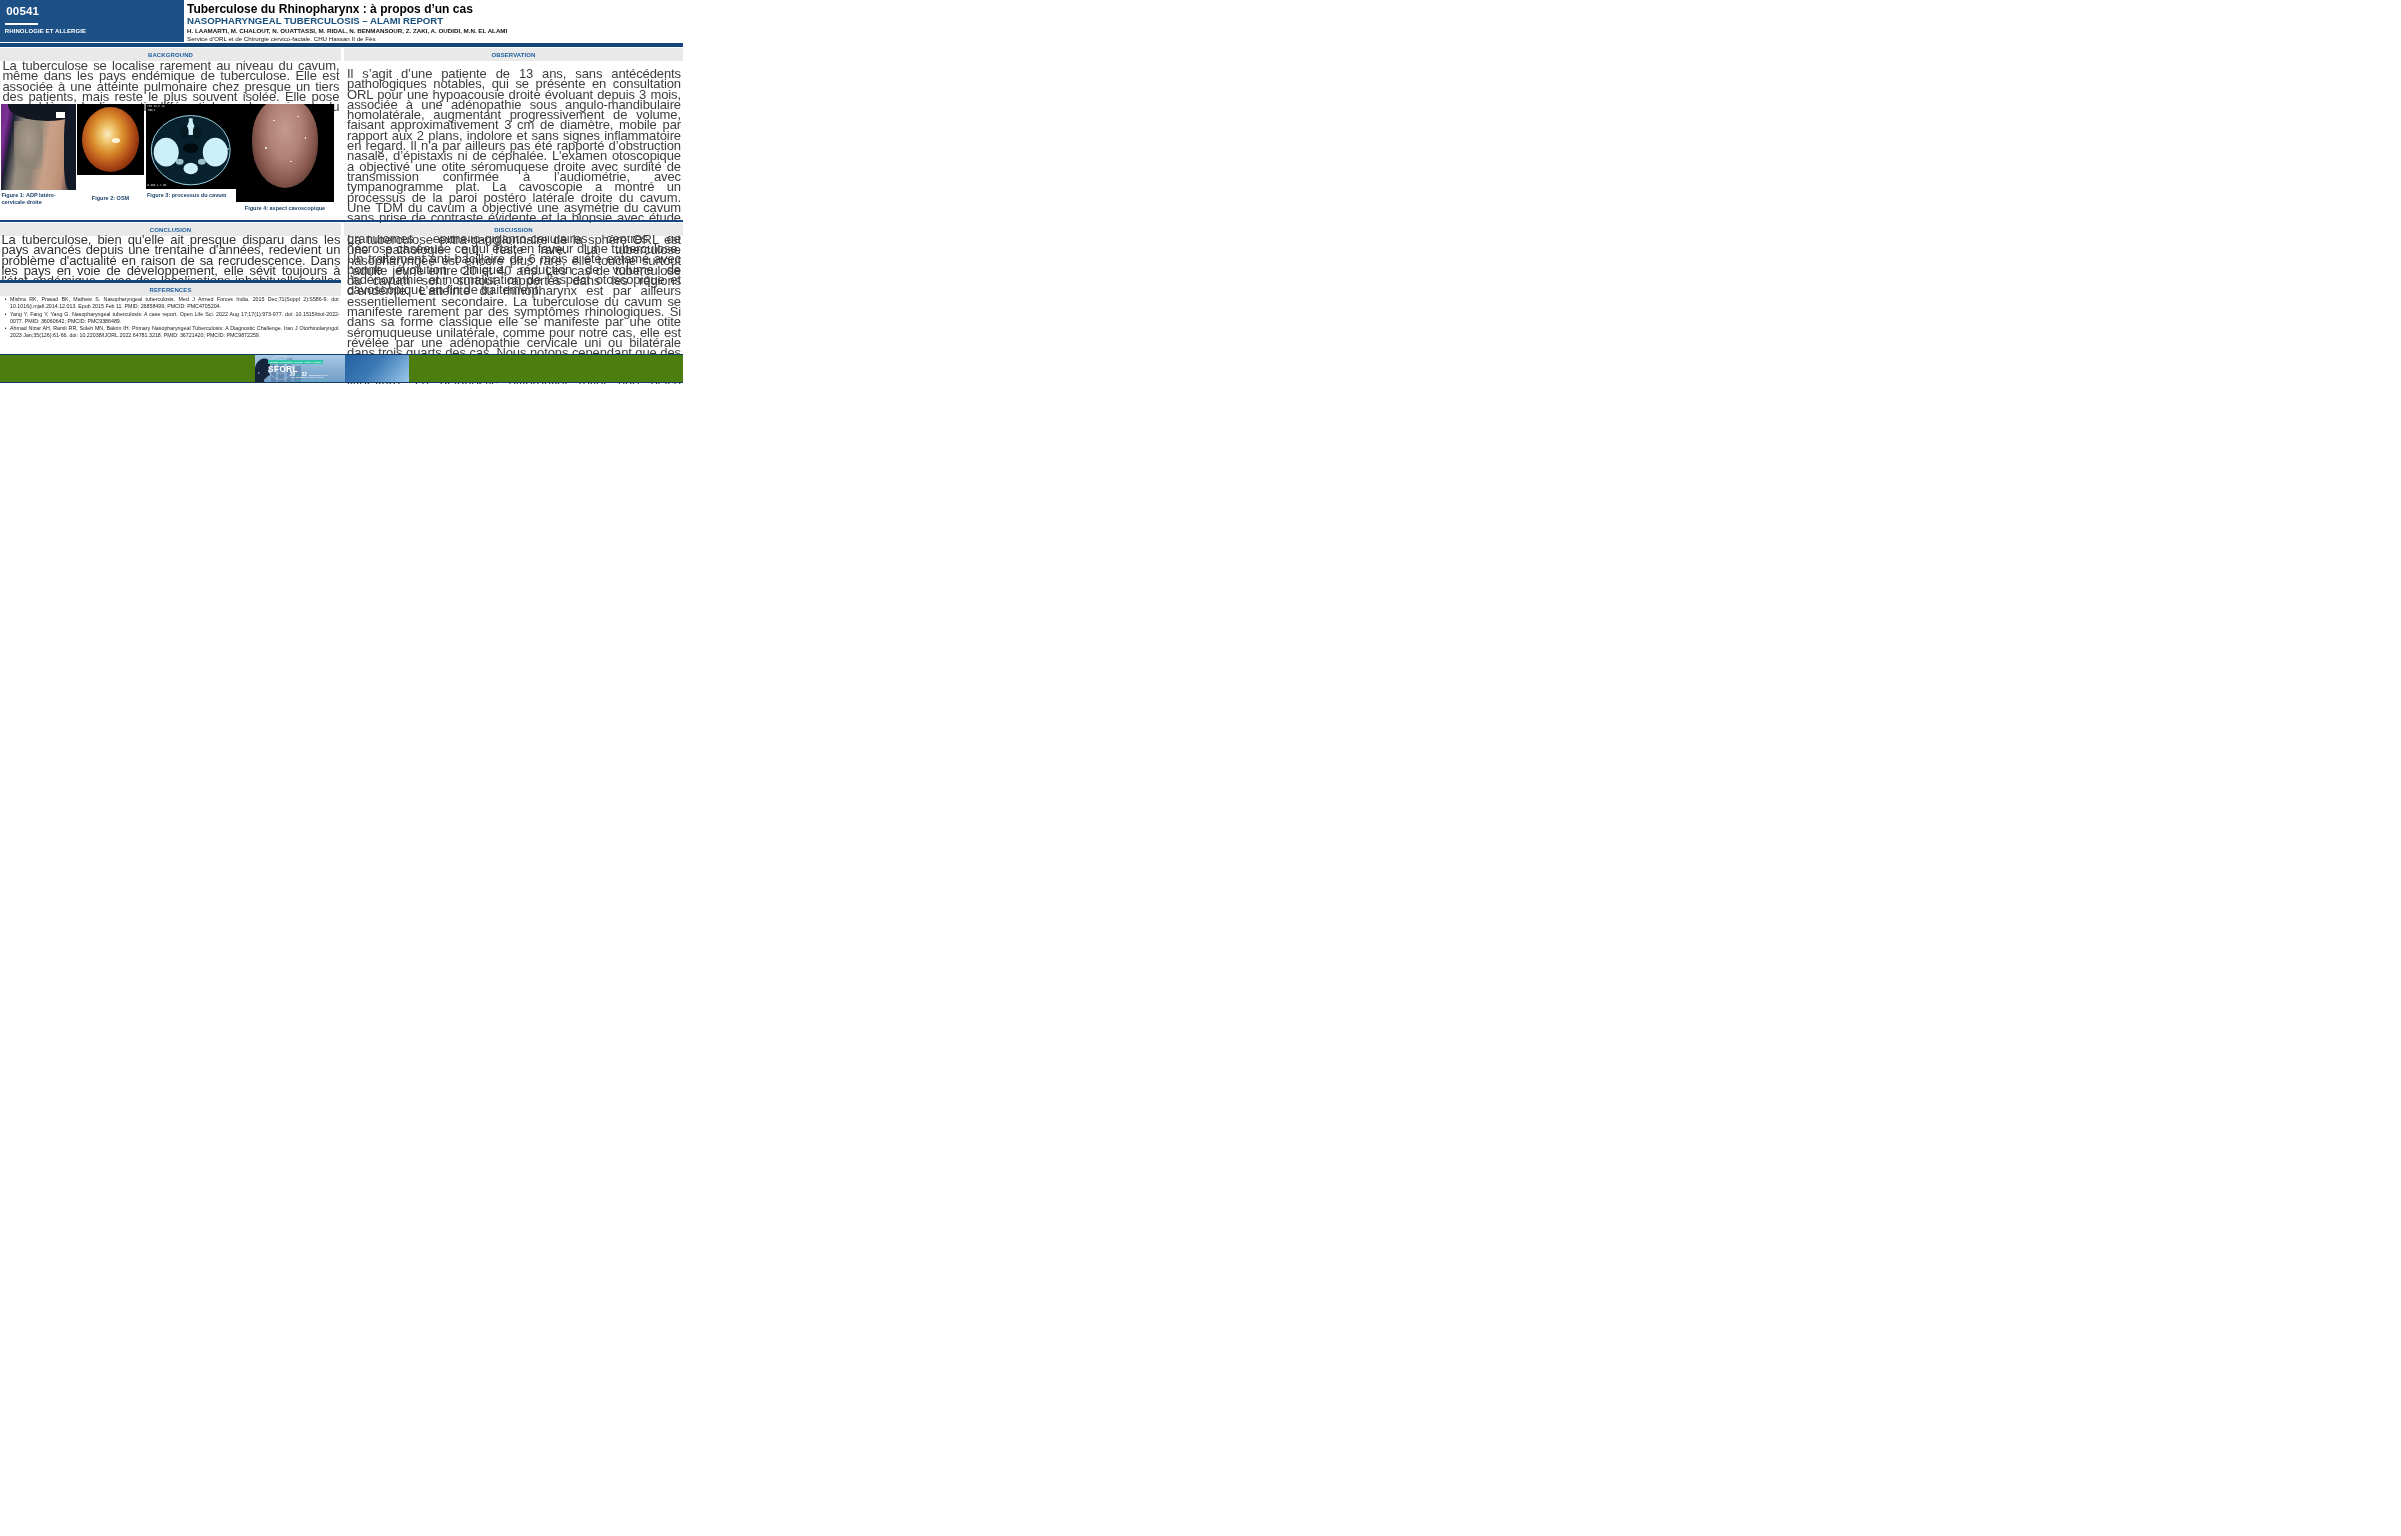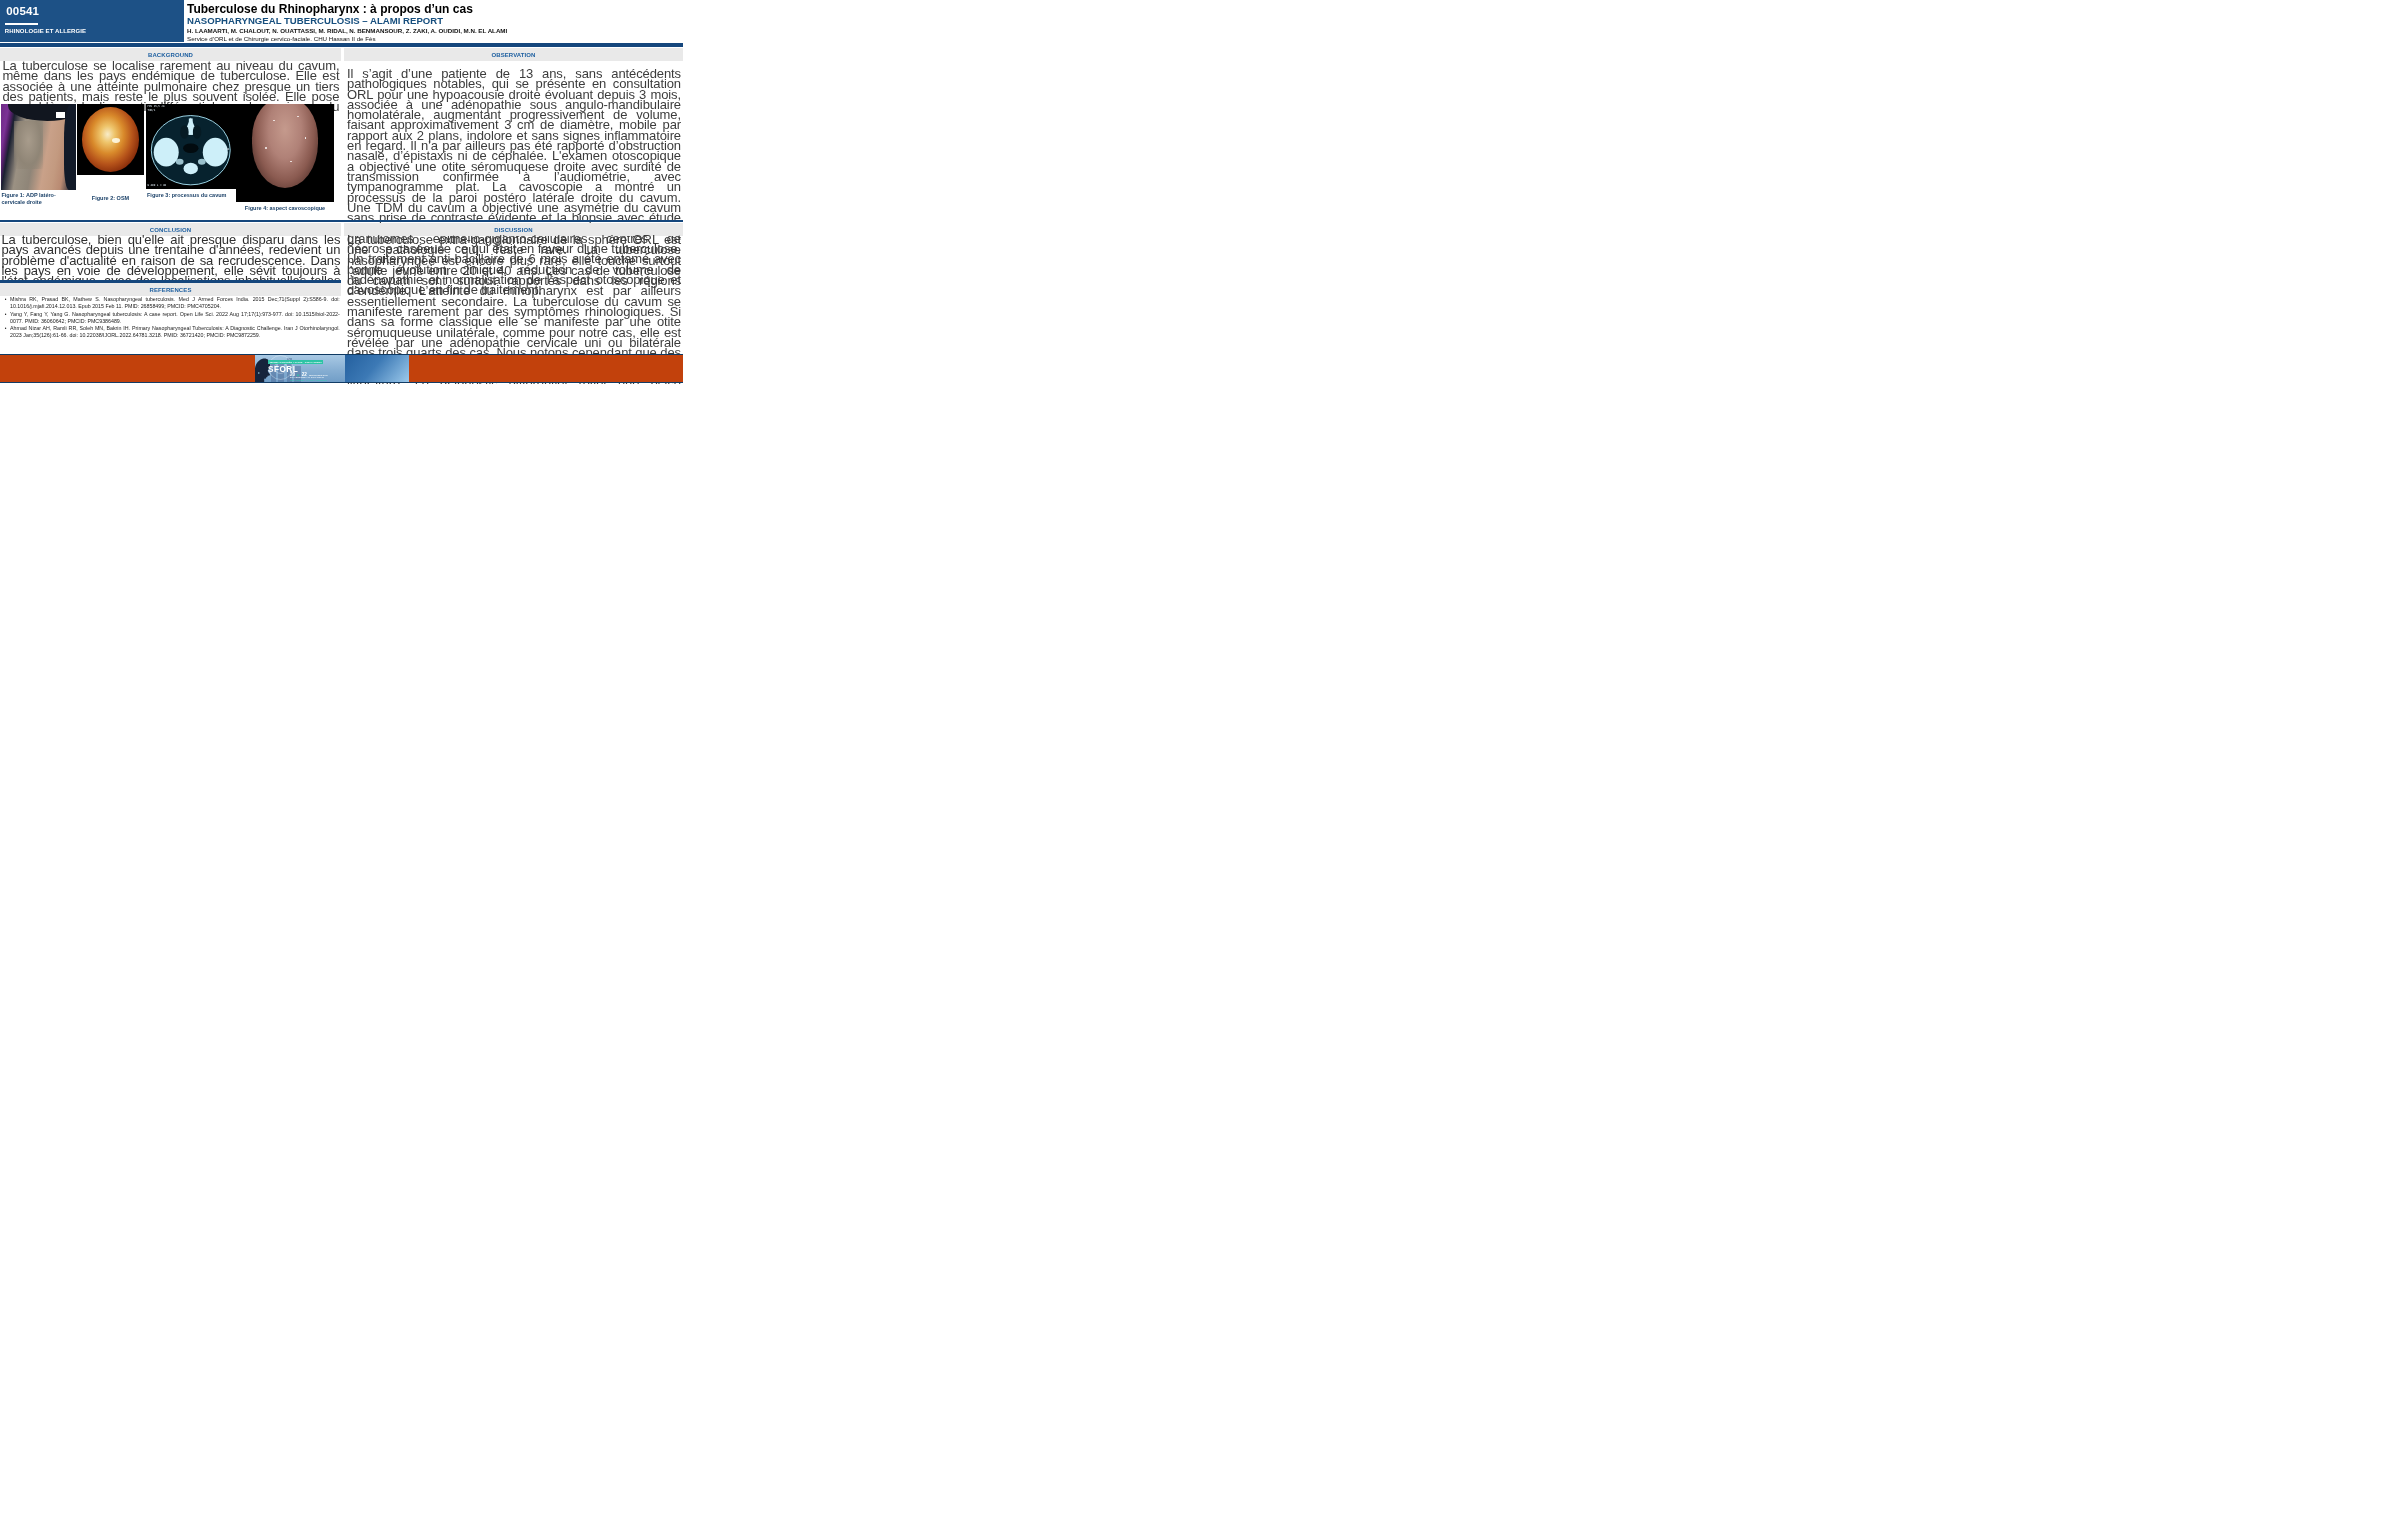--- a/index.html
+++ b/index.html
@@ -63,21 +63,21 @@
   .fig4 .mucosa { position:absolute; left:16%; top:-6%; width:68%; height:92%; border-radius:45% 45% 50% 50%;
     background:radial-gradient(ellipse at 50% 35%, #c59a8d 0%, #b08177 35%, #8a5a50 62%, #52312b 85%, #241512 100%); }
   .fig4 .spec { position:absolute; width:1.9px; height:1.4px; border-radius:50%; background:rgba(255,255,255,.9); filter:blur(0.2px); }
 
   
   .refs-list { position:absolute; left:3.8px; top:296px; width:336px; list-style:none; }
   .refs-list li { position:relative; padding-left:6.2px; font-size:5.3px; line-height:7px; color:#1a1a1a; text-align:justify; margin-bottom:0.5px; }
   .refs-list li::before { content:"•"; position:absolute; left:1px; top:0; font-size:4.8px; color:#1a1a1a; }
 
   
-  .footer { position:absolute; left:0; top:354px; width:683px; height:29px; background:#c2410c; border-top:0.5px solid #0f3a63;text-align:center; }
+  .footer { position:absolute; left:0; top:354px; width:683px; height:29px; background:#4d7c0f; border-top:0.5px solid #0f3a63;text-align:center; }
   .footer .bottom-line { position:absolute; left:0; bottom:0; width:100%; height:1px; background:#123c66; }
   .banner { position:absolute; left:255px; top:0; width:90px; height:28px; overflow:hidden;
     background:linear-gradient(180deg,#a9c9e4 0%,#86aed2 55%,#6f9cc6 100%); }
   .banner .city1,.banner .city2,.banner .city3,.banner .city4 { position:absolute; background:rgba(70,100,145,.45); }
   .banner .city1 { left:16.3px; top:4.8px; width:4.3px; height:23.5px; }
   .banner .city2 { left:23px; top:8.6px; width:5.8px; height:19.7px; }
   .banner .city3 { left:32px; top:2.9px;  width:4.8px; height:25.5px; }
   .banner .city4 { left:39px; top:10.6px; width:6.7px; height:18px; }
   .banner .ring1,.banner .ring2 { position:absolute; border:0.5px solid rgba(255,255,255,.30); border-radius:50%; }
   .banner .ring1 { left:13.4px; top:0px; width:25px; height:25px; }

